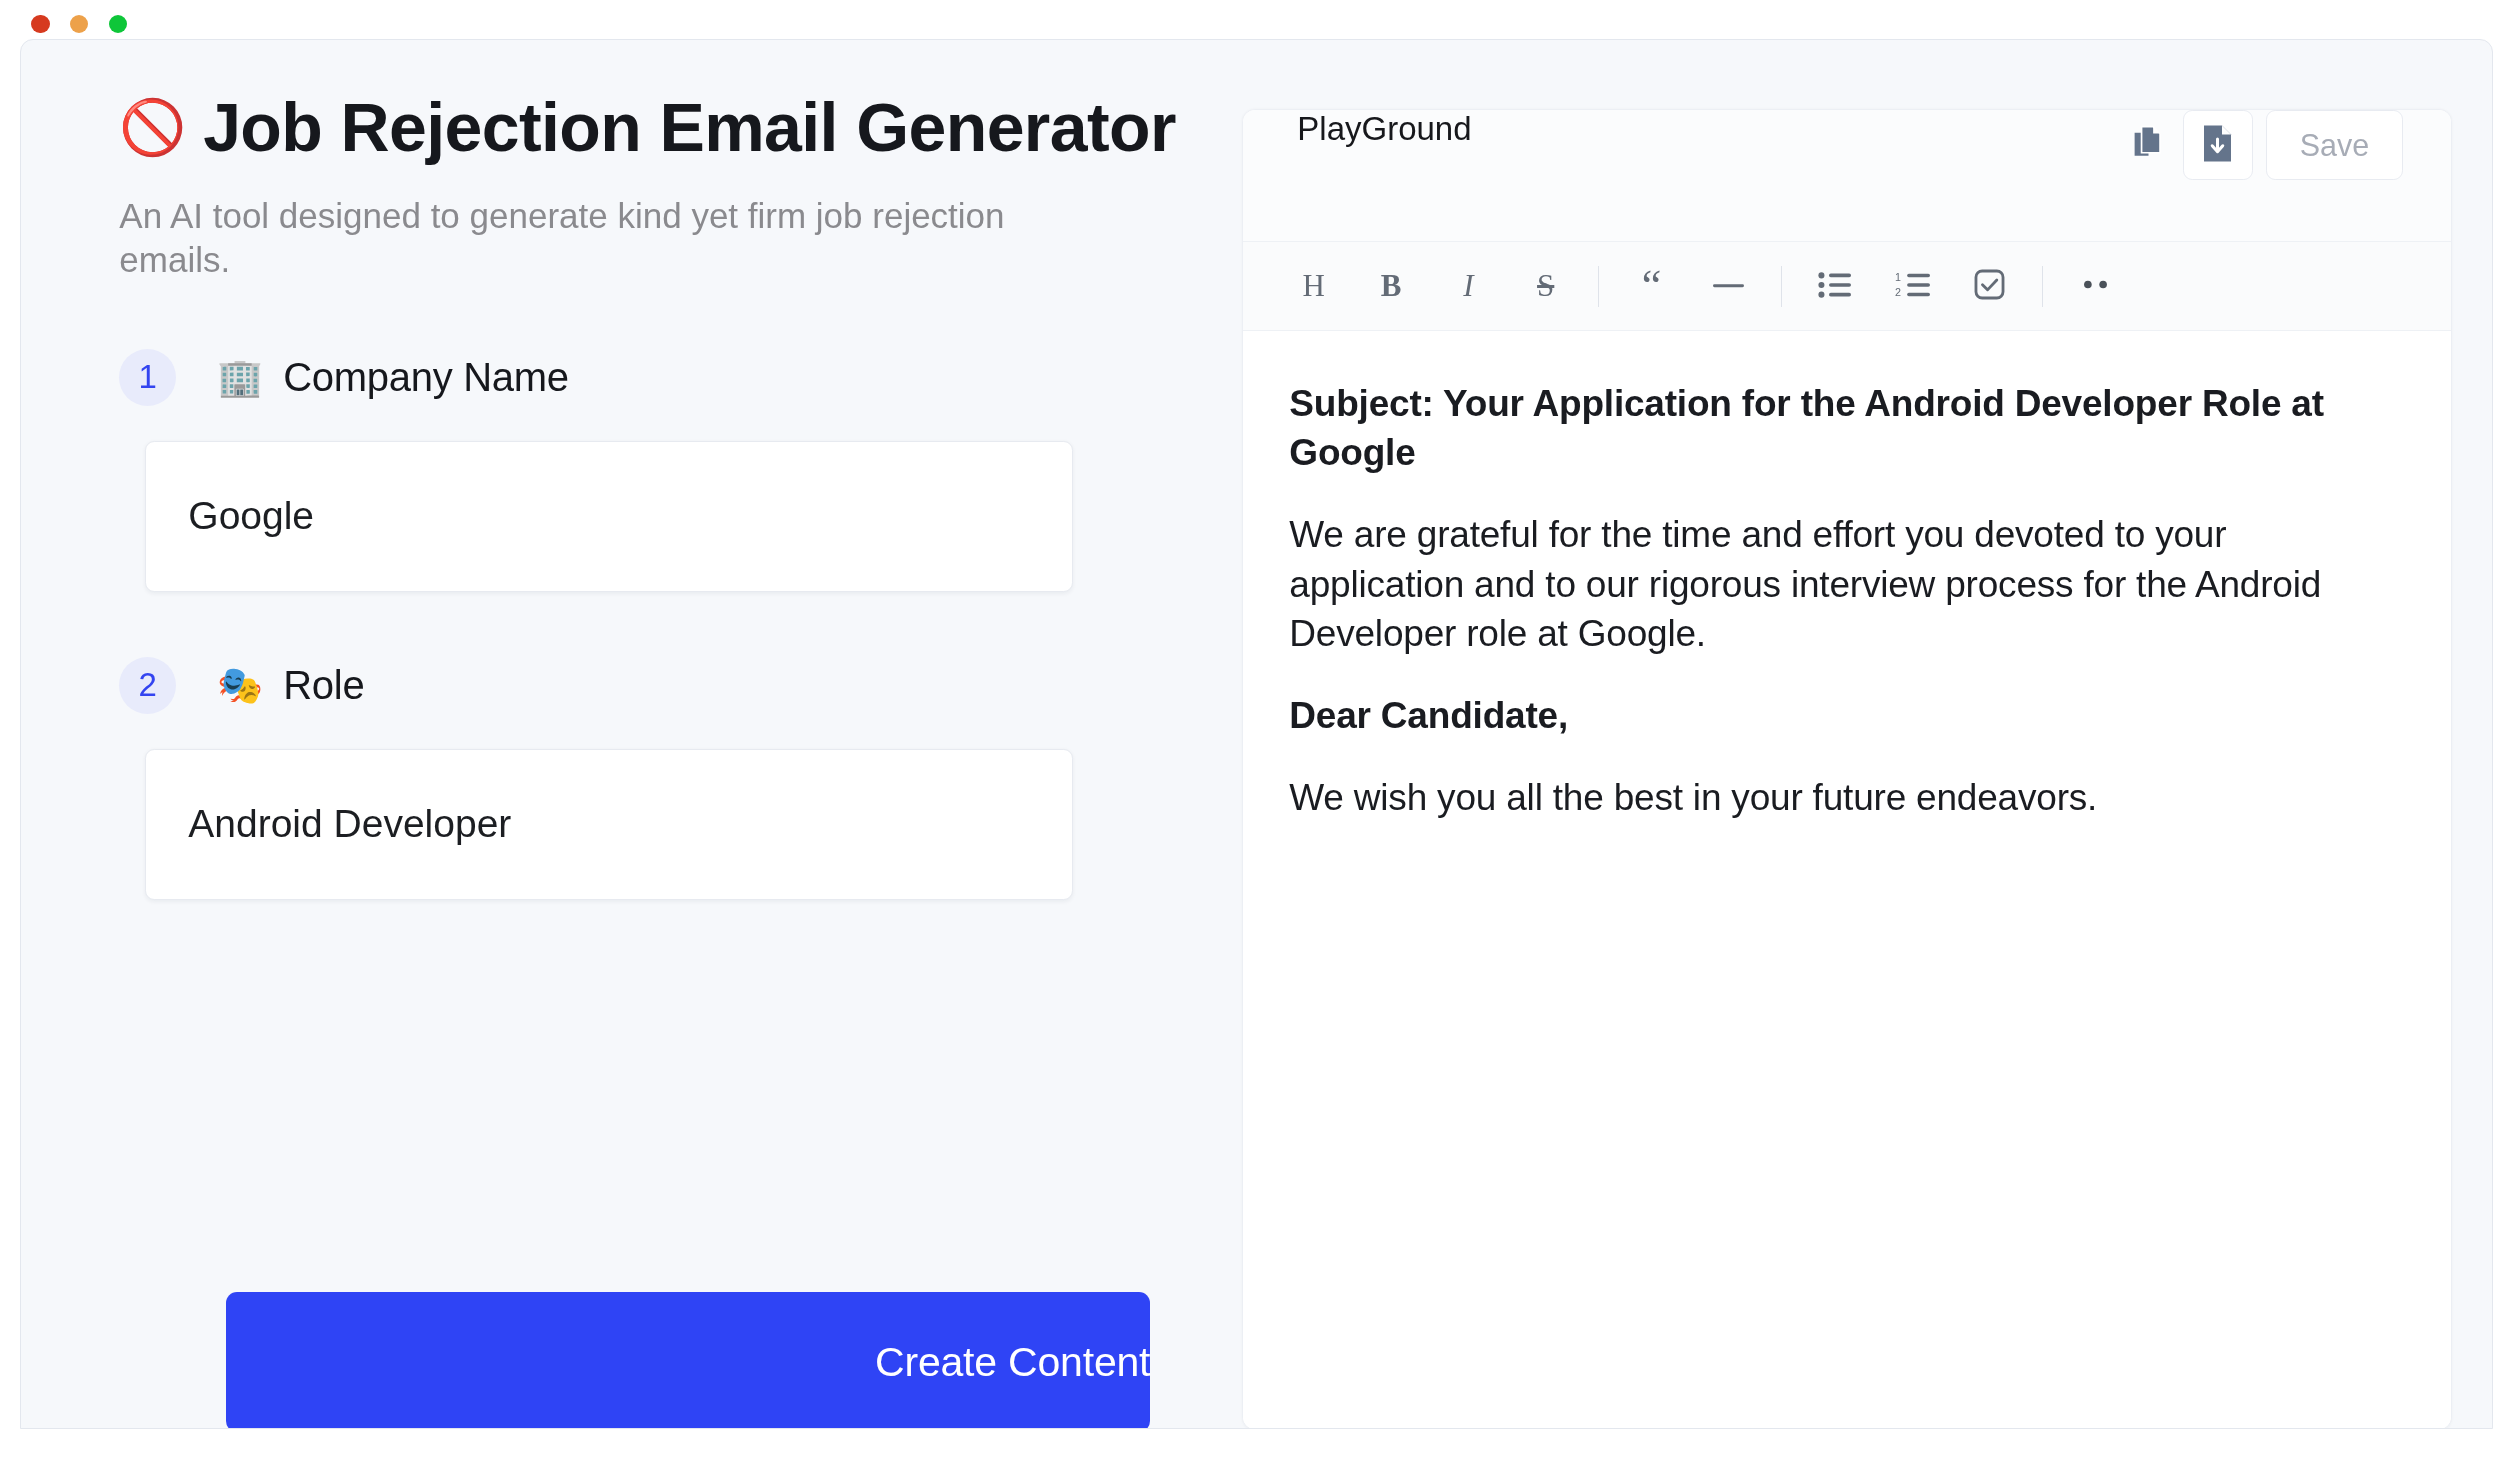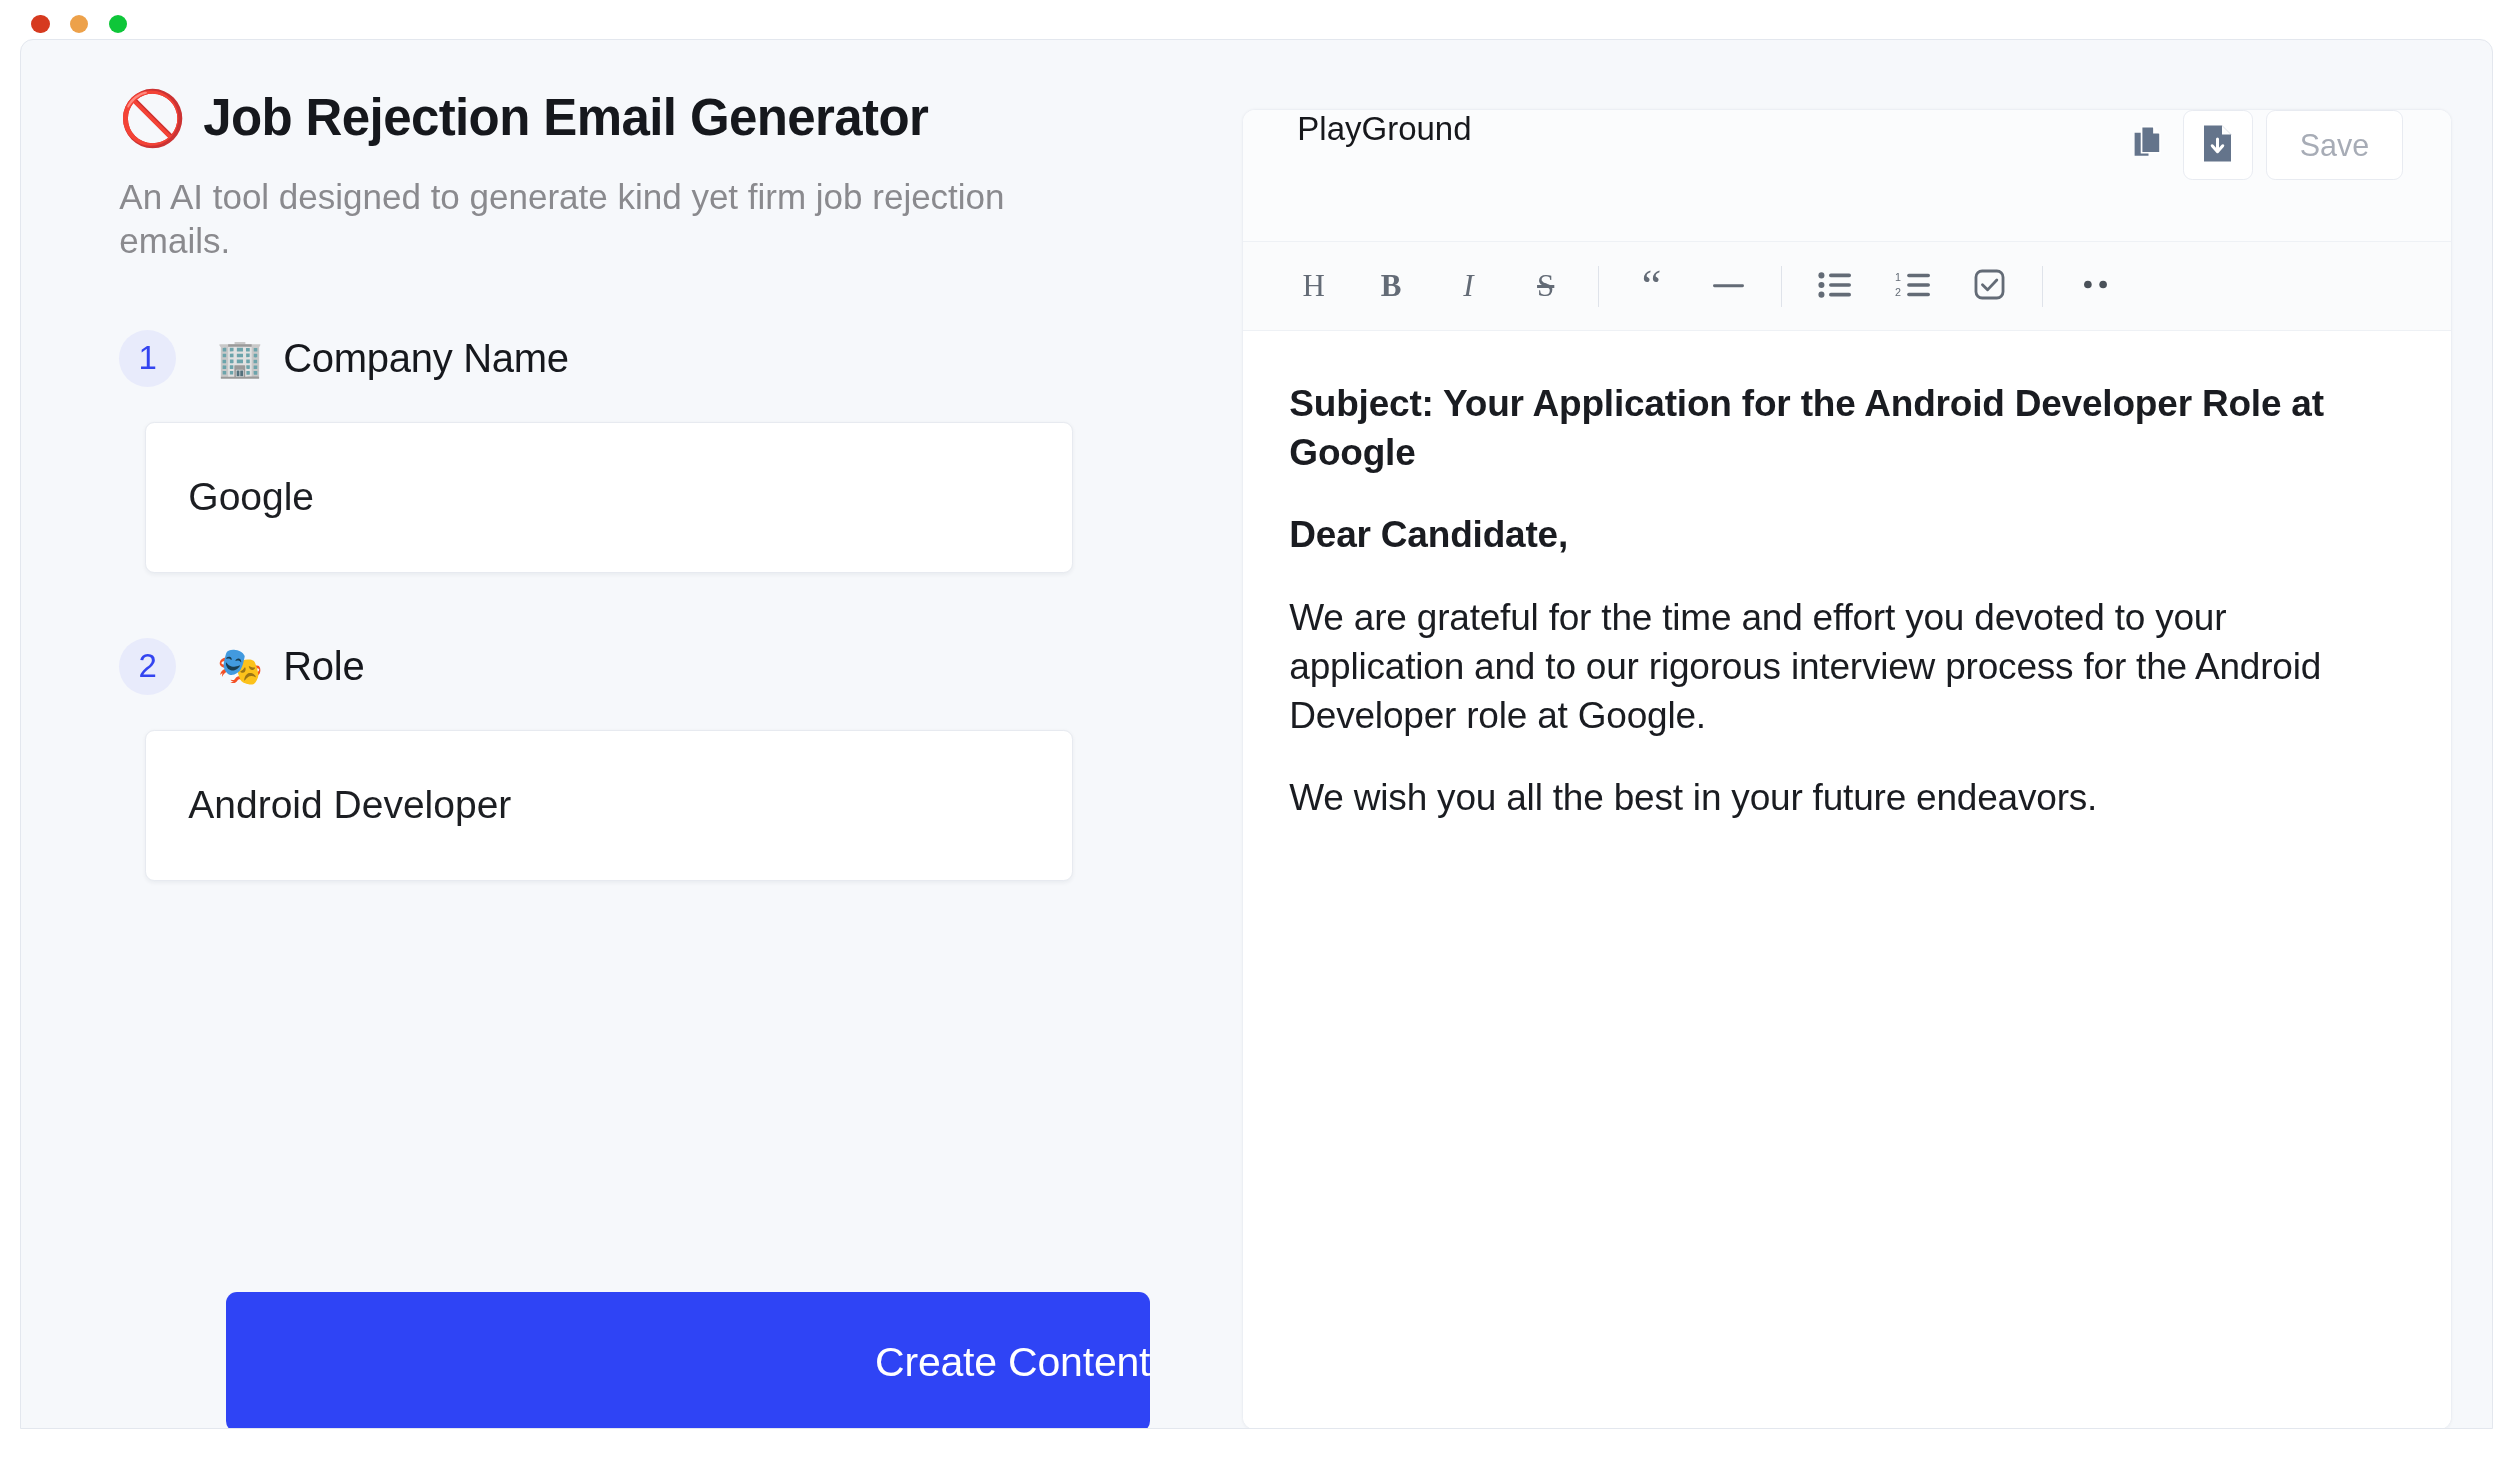--- a/index.html
+++ b/index.html
@@ -25,21 +25,21 @@
     border: 0.9px solid #e3e7ee;
     border-top-left-radius: 13px; border-top-right-radius: 13px;
     overflow: hidden;
   }
 
   
   .left { position: absolute; left: 0; top: 0; width: 1201px; height: 100%; padding: 48px 65px 0 98px; }
 
   .title-row { display: flex; align-items: center; gap: 16.6px; }
   .ban-icon { font-size: 54px; line-height: 1; }
-  .app-title { font-size: 51px; font-weight: 700; color: #16181d; letter-spacing: -0.6px; white-space: nowrap; }
+  .app-title { font-size: 68px; font-weight: 700; color: #16181d; letter-spacing: -0.6px; white-space: nowrap; }
 
   .subtitle { margin-top: 28px; font-size: 35px; line-height: 1.25; color: #8a8a8e; font-weight: 400; max-width: 887px; }
 
   .step { display: flex; align-items: center; gap: 20.3px; }
   .step-1 { margin-top: 67px; }
   .step-2 { margin-top: 65px; }
   .badge {
     width: 57px; height: 57px; border-radius: 50%;
     background: #e8ebfb; color: #3344f0;
     display: flex; align-items: center; justify-content: center;
@@ -271,21 +271,21 @@
             <svg width="33" height="13" viewBox="0 0 26 10" fill="#4a5159">
               <circle cx="7" cy="5" r="3"></circle>
                 <circle cx="19" cy="5" r="3"></circle>
             </svg>
           </span>
         </button>
       </div>
 
       <div class="editor-body">
         <p class="doc-p strong">Subject: Your Application for the Android Developer Role at Google</p>
+        <p class="doc-p">We are grateful for the time and effort you devoted to your application and to our rigorous interview process for the Android Developer role at Google.</p>
         <p class="doc-p strong">Dear Candidate,</p>
-        <p class="doc-p">We are grateful for the time and effort you devoted to your application and to our rigorous interview process for the Android Developer role at Google.</p>
         <p class="doc-p">We wish you all the best in your future endeavors.</p>
       </div>
 
     </div>
   </div>
 </div>
 
 
 </body></html>

